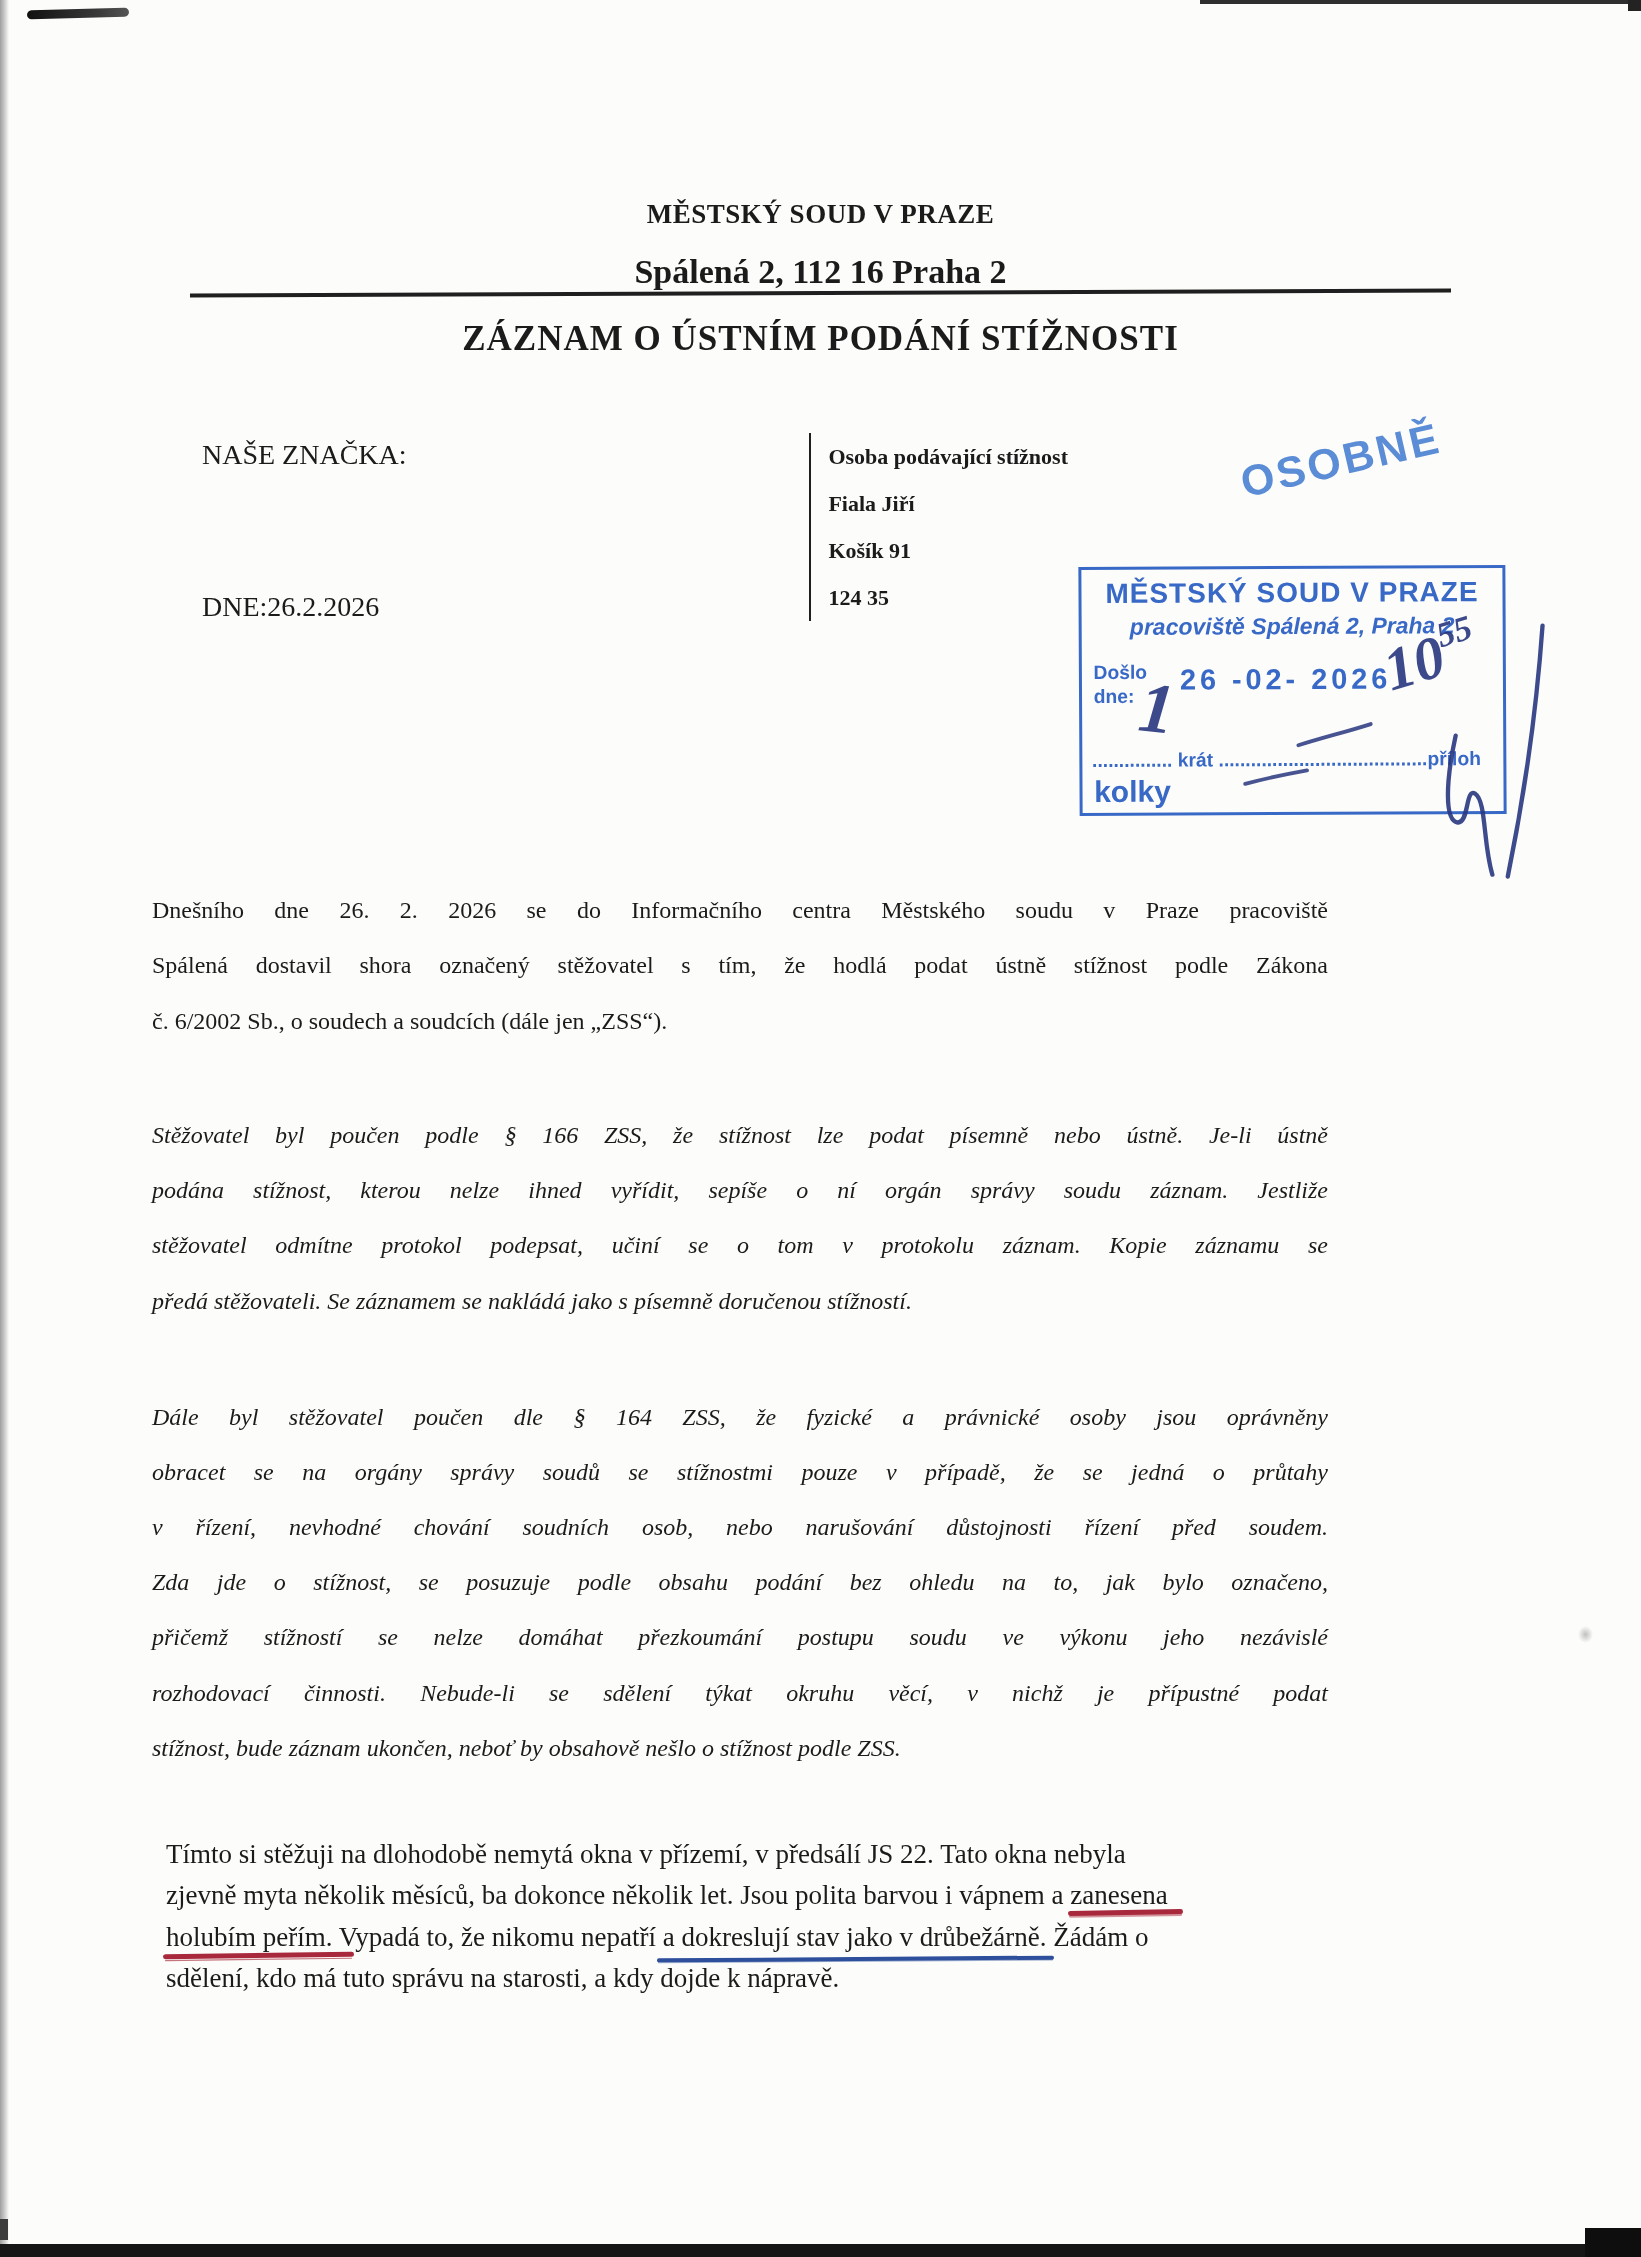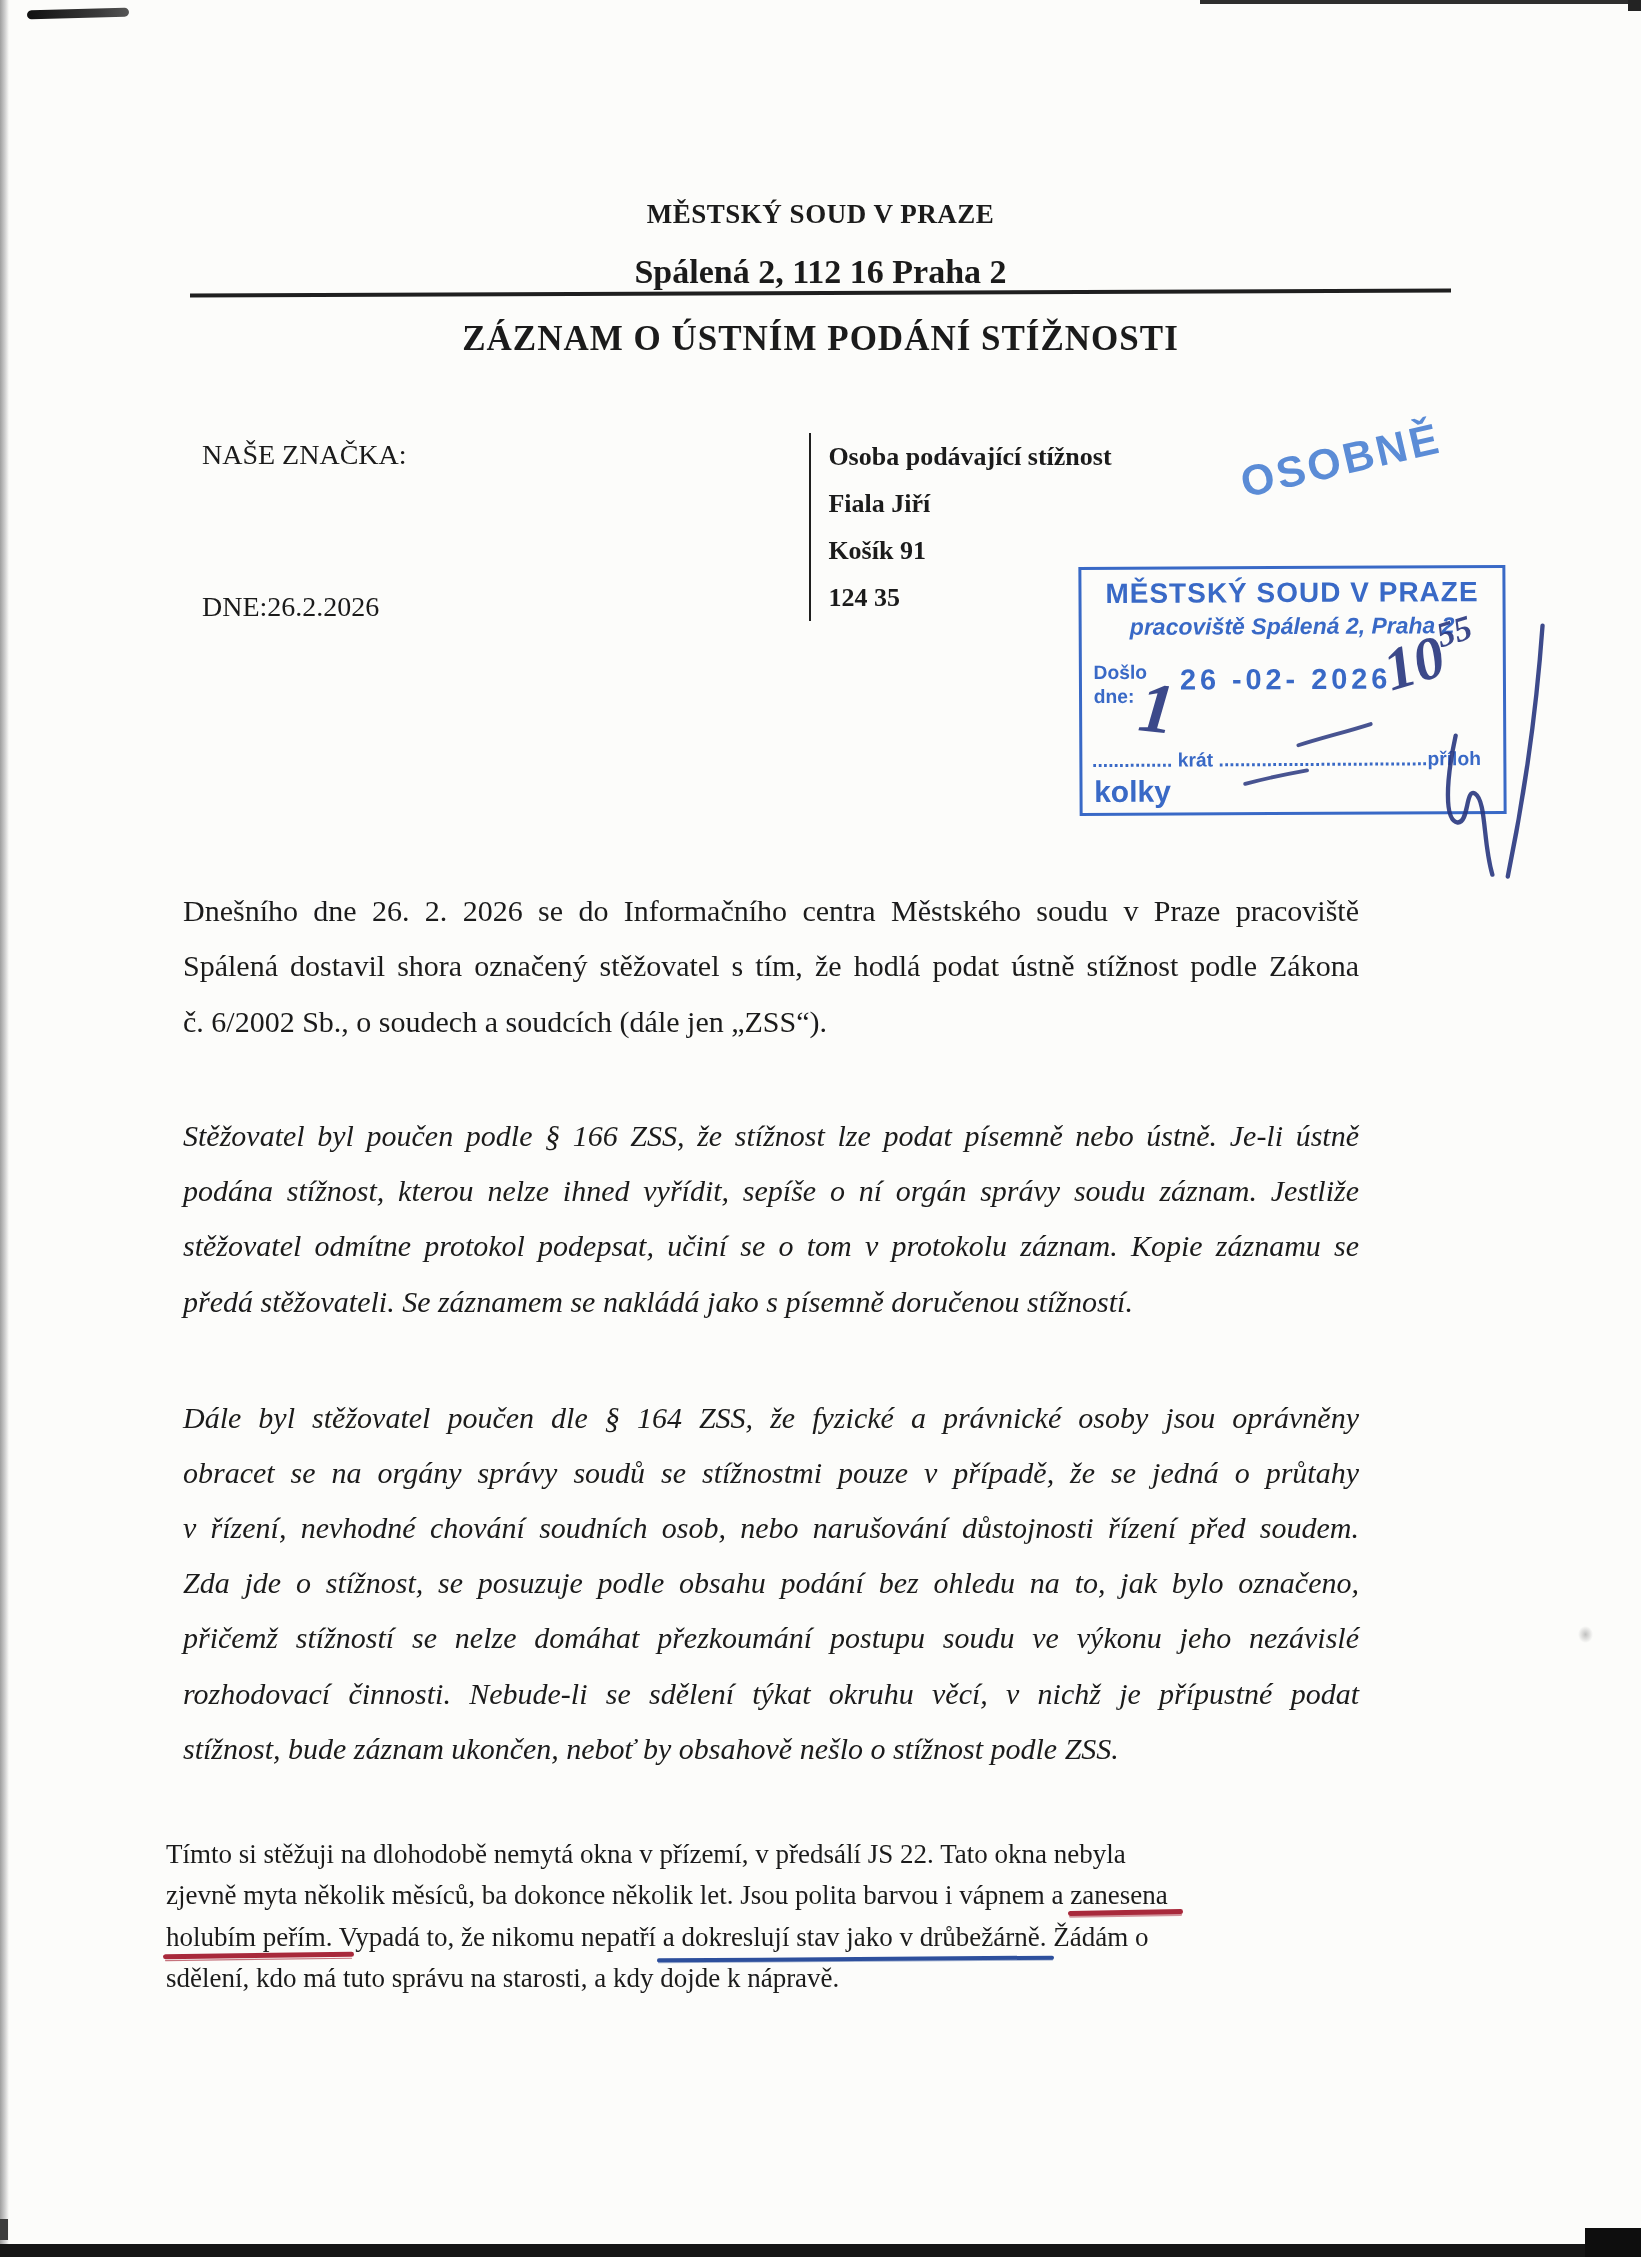--- a/index.html
+++ b/index.html
@@ -30,21 +30,21 @@
     font-size:27px;font-weight:bold;letter-spacing:0.5px;}
   .court-address{position:absolute;left:0;top:253px;width:100%;text-align:center;font-size:34px;font-weight:bold;}
   .header-rule{position:absolute;left:190px;top:291px;width:1261px;height:3.9px;background:#1f1f1f;
     transform:rotate(-0.22deg);}
   .page-title{position:absolute;left:0;top:319px;width:100%;text-align:center;
     font-size:35px;font-weight:bold;letter-spacing:1px;}
   
   .our-ref{position:absolute;left:202px;top:439px;font-size:28px;}
   .date-line{position:absolute;left:202px;top:591px;font-size:28px;}
   .complainant{position:absolute;left:809px;top:433px;border-left:2.9px solid #1f1f1f;
-    padding-left:17.4px;font-weight:bold;font-size:26px;line-height:47px;}
+    padding-left:17.4px;font-weight:bold;font-size:22px;line-height:47px;}
   
   .osobne{position:absolute;left:1239px;top:436px;
     font-family:"Liberation Sans",sans-serif;font-weight:bold;font-size:43px;
     letter-spacing:2.9px;color:#4e83d4;transform:rotate(-13deg);opacity:.92;}
   .stampbox{position:absolute;left:1079px;top:566px;width:421px;height:243px;
     border:3.9px solid #2f62c4;color:#2f62c4;font-family:"Liberation Sans",sans-serif;
     transform:rotate(-0.3deg);opacity:.95;}
   .stampbox .s-line1{position:absolute;left:0;top:7.7px;width:100%;text-align:center;
     font-size:28px;font-weight:bold;letter-spacing:1px;}
   .stampbox .s-line2{position:absolute;left:0;top:44px;width:100%;text-align:center;
@@ -54,21 +54,21 @@
   .stampbox .s-dots{position:absolute;left:9.7px;top:180px;width:402px;font-size:19.3px;font-weight:bold;
     white-space:nowrap;overflow:hidden;}
   .stampbox .s-kolky{position:absolute;left:11.6px;top:205px;font-size:30px;font-weight:bold;}
   .hand-time{position:absolute;left:1383px;top:620px;color:#28367e;
     font-style:italic;font-size:60px;transform:rotate(-17deg);font-weight:bold;opacity:.9;}
   .hand-time sup{font-size:35px;vertical-align:27px;}
   .hand-count{position:absolute;left:1139px;top:668px;color:#28367e;
     font-style:italic;font-size:71px;transform:rotate(6deg);font-weight:bold;opacity:.9;}
   .ink-svg{position:absolute;left:0;top:0;pointer-events:none;}
   
-  .bodyline{position:absolute;left:183px;width:1176px;font-size:30px;line-height:55px;height:55px;
+  .bodyline{position:absolute;left:152px;width:1176px;font-size:24px;line-height:55px;height:55px;
     text-align:justify;text-align-last:justify;white-space:normal;}
   .bodyline.lastline{text-align-last:left;}
   .italicp{font-style:italic;}
   .p4line{position:absolute;left:166px;width:1217px;font-size:27px;line-height:42px;height:42px;}
   .useg{position:relative;}
   .u-red::after{content:"";position:absolute;left:-2%;right:-13%;bottom:-5.8px;height:4.8px;
     background:#a8293b;border-radius:2.9px;transform:rotate(-0.7deg);
     box-shadow:0 3.9px 0 -1.9px rgba(168,41,59,.65);}
   .u-red-end::after{content:"";position:absolute;left:-2%;right:-16%;bottom:-4.8px;height:4.8px;
     background:#a8293b;border-radius:2.9px;transform:rotate(-1deg);

